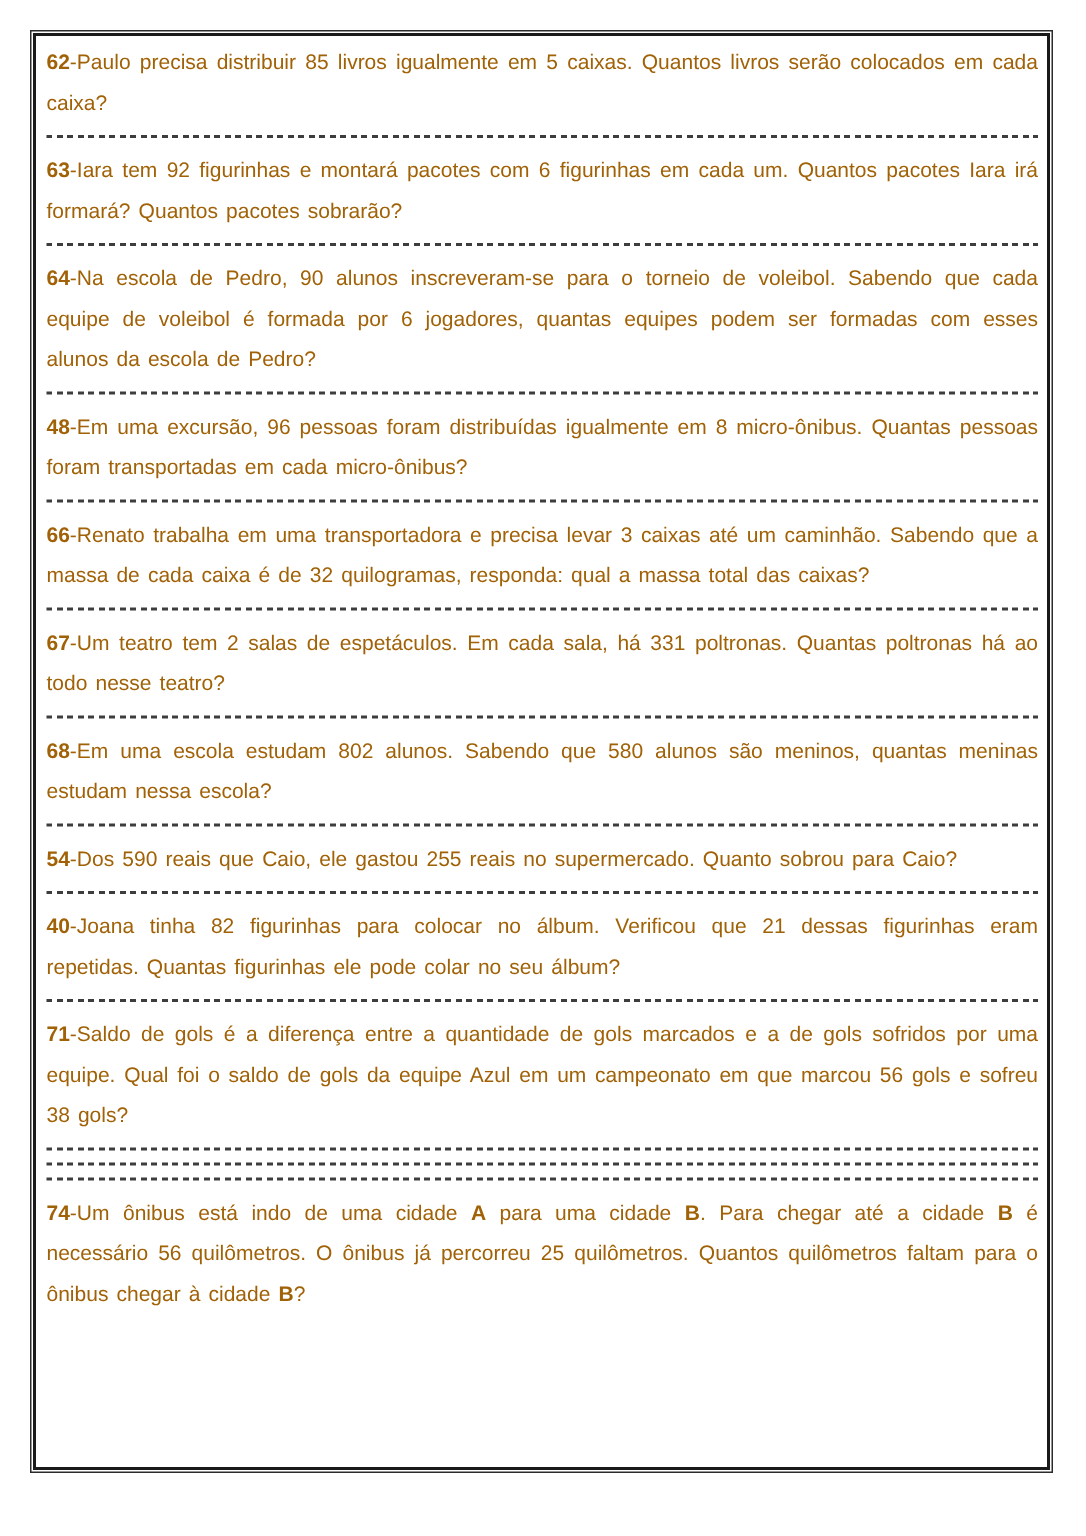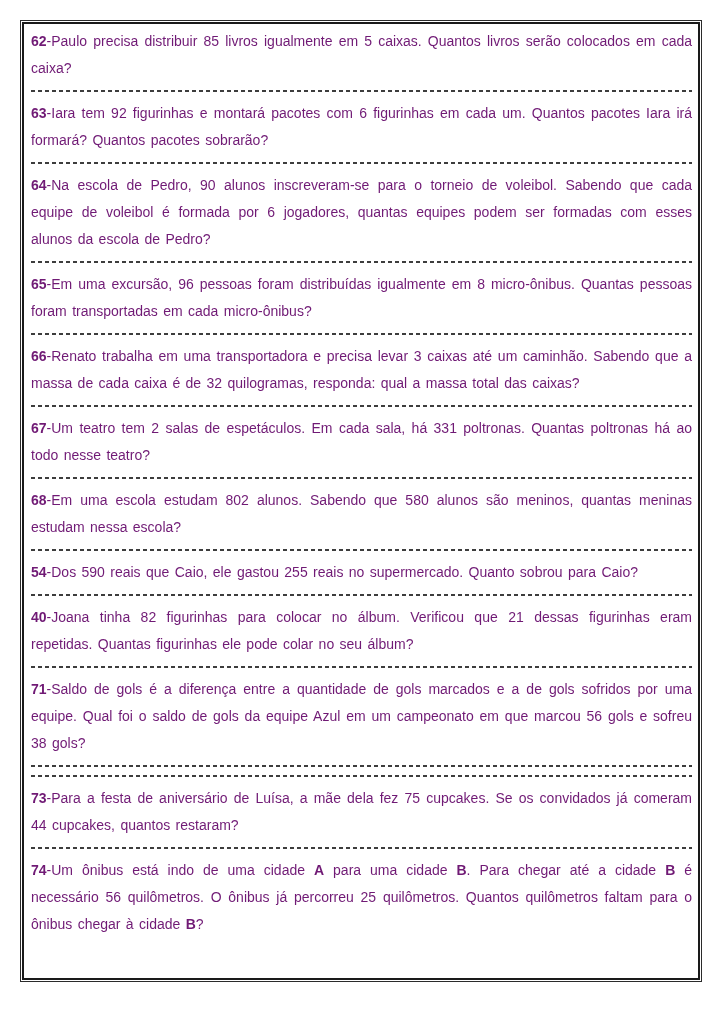--- a/index.html
+++ b/index.html
@@ -6,21 +6,21 @@
     margin: 0;
     padding: 0;
     background: #ffffff;
   }
   .page {
     position: relative;
     width: 724px;
     height: 1024px;
     background: #ffffff;
     font-family: "Liberation Sans", "DejaVu Sans", sans-serif;
-    color: #701a75;
+    color: #a16207;
     overflow: hidden;
   }
   .frame-outer {
     position: absolute;
     left: 20px;
     top: 20px;
     width: 682px;
     height: 962px;
     border: 1px solid #2b2b2b;
     box-sizing: border-box;
@@ -71,21 +71,21 @@
           <div class="sep"></div>
           <div class="problem">
             <p class="problem-text"><b>63</b><span>-Iara tem 92 figurinhas e montará pacotes com 6 figurinhas em cada um. Quantos pacotes Iara irá formará? Quantos pacotes sobrarão?</span></p>
           </div>
           <div class="sep"></div>
           <div class="problem">
             <p class="problem-text"><b>64</b><span>-Na escola de Pedro, 90 alunos inscreveram-se para o torneio de voleibol. Sabendo que cada equipe de voleibol é formada por 6 jogadores, quantas equipes podem ser formadas com esses alunos da escola de Pedro?</span></p>
           </div>
           <div class="sep"></div>
           <div class="problem">
-            <p class="problem-text"><b>65</b><span>-Em uma excursão, 96 pessoas foram distribuídas igualmente em 8 micro-ônibus. Quantas pessoas foram transportadas em cada micro-ônibus?</span></p>
+            <p class="problem-text"><b>48</b><span>-Em uma excursão, 96 pessoas foram distribuídas igualmente em 8 micro-ônibus. Quantas pessoas foram transportadas em cada micro-ônibus?</span></p>
           </div>
           <div class="sep"></div>
           <div class="problem">
             <p class="problem-text"><b>66</b><span>-Renato trabalha em uma transportadora e precisa levar 3 caixas até um caminhão. Sabendo que a massa de cada caixa é de 32 quilogramas, responda: qual a massa total das caixas?</span></p>
           </div>
           <div class="sep"></div>
           <div class="problem">
             <p class="problem-text"><b>67</b><span>-Um teatro tem 2 salas de espetáculos. Em cada sala, há 331 poltronas. Quantas poltronas há ao todo nesse teatro?</span></p>
           </div>
           <div class="sep"></div>
@@ -99,23 +99,20 @@
           <div class="sep"></div>
           <div class="problem">
             <p class="problem-text"><b>40</b><span>-Joana tinha 82 figurinhas para colocar no álbum. Verificou que 21 dessas figurinhas eram repetidas. Quantas figurinhas ele pode colar no seu álbum?</span></p>
           </div>
           <div class="sep"></div>
           <div class="problem">
             <p class="problem-text"><b>71</b><span>-Saldo de gols é a diferença entre a quantidade de gols marcados e a de gols sofridos por uma equipe. Qual foi o saldo de gols da equipe Azul em um campeonato em que marcou 56 gols e sofreu 38 gols?</span></p>
           </div>
           <div class="sep"></div>
           <div class="sep"></div>
-          <div class="problem">
-            <p class="problem-text"><b>73</b><span>-Para a festa de aniversário de Luísa, a mãe dela fez 75 cupcakes. Se os convidados já comeram 44 cupcakes, quantos restaram?</span></p>
-          </div>
           <div class="sep"></div>
           <div class="problem">
             <p class="problem-text"><b>74</b><span>-Um ônibus está indo de uma cidade </span><b>A</b><span> para uma cidade </span><b>B</b><span>. Para chegar até a cidade </span><b>B</b><span> é necessário 56 quilômetros. O ônibus já percorreu 25 quilômetros. Quantos quilômetros faltam para o ônibus chegar à cidade </span><b>B</b><span>?</span></p>
           </div>
         </div>
     </div>
   </div>
 </div>
 
 </body></html>

